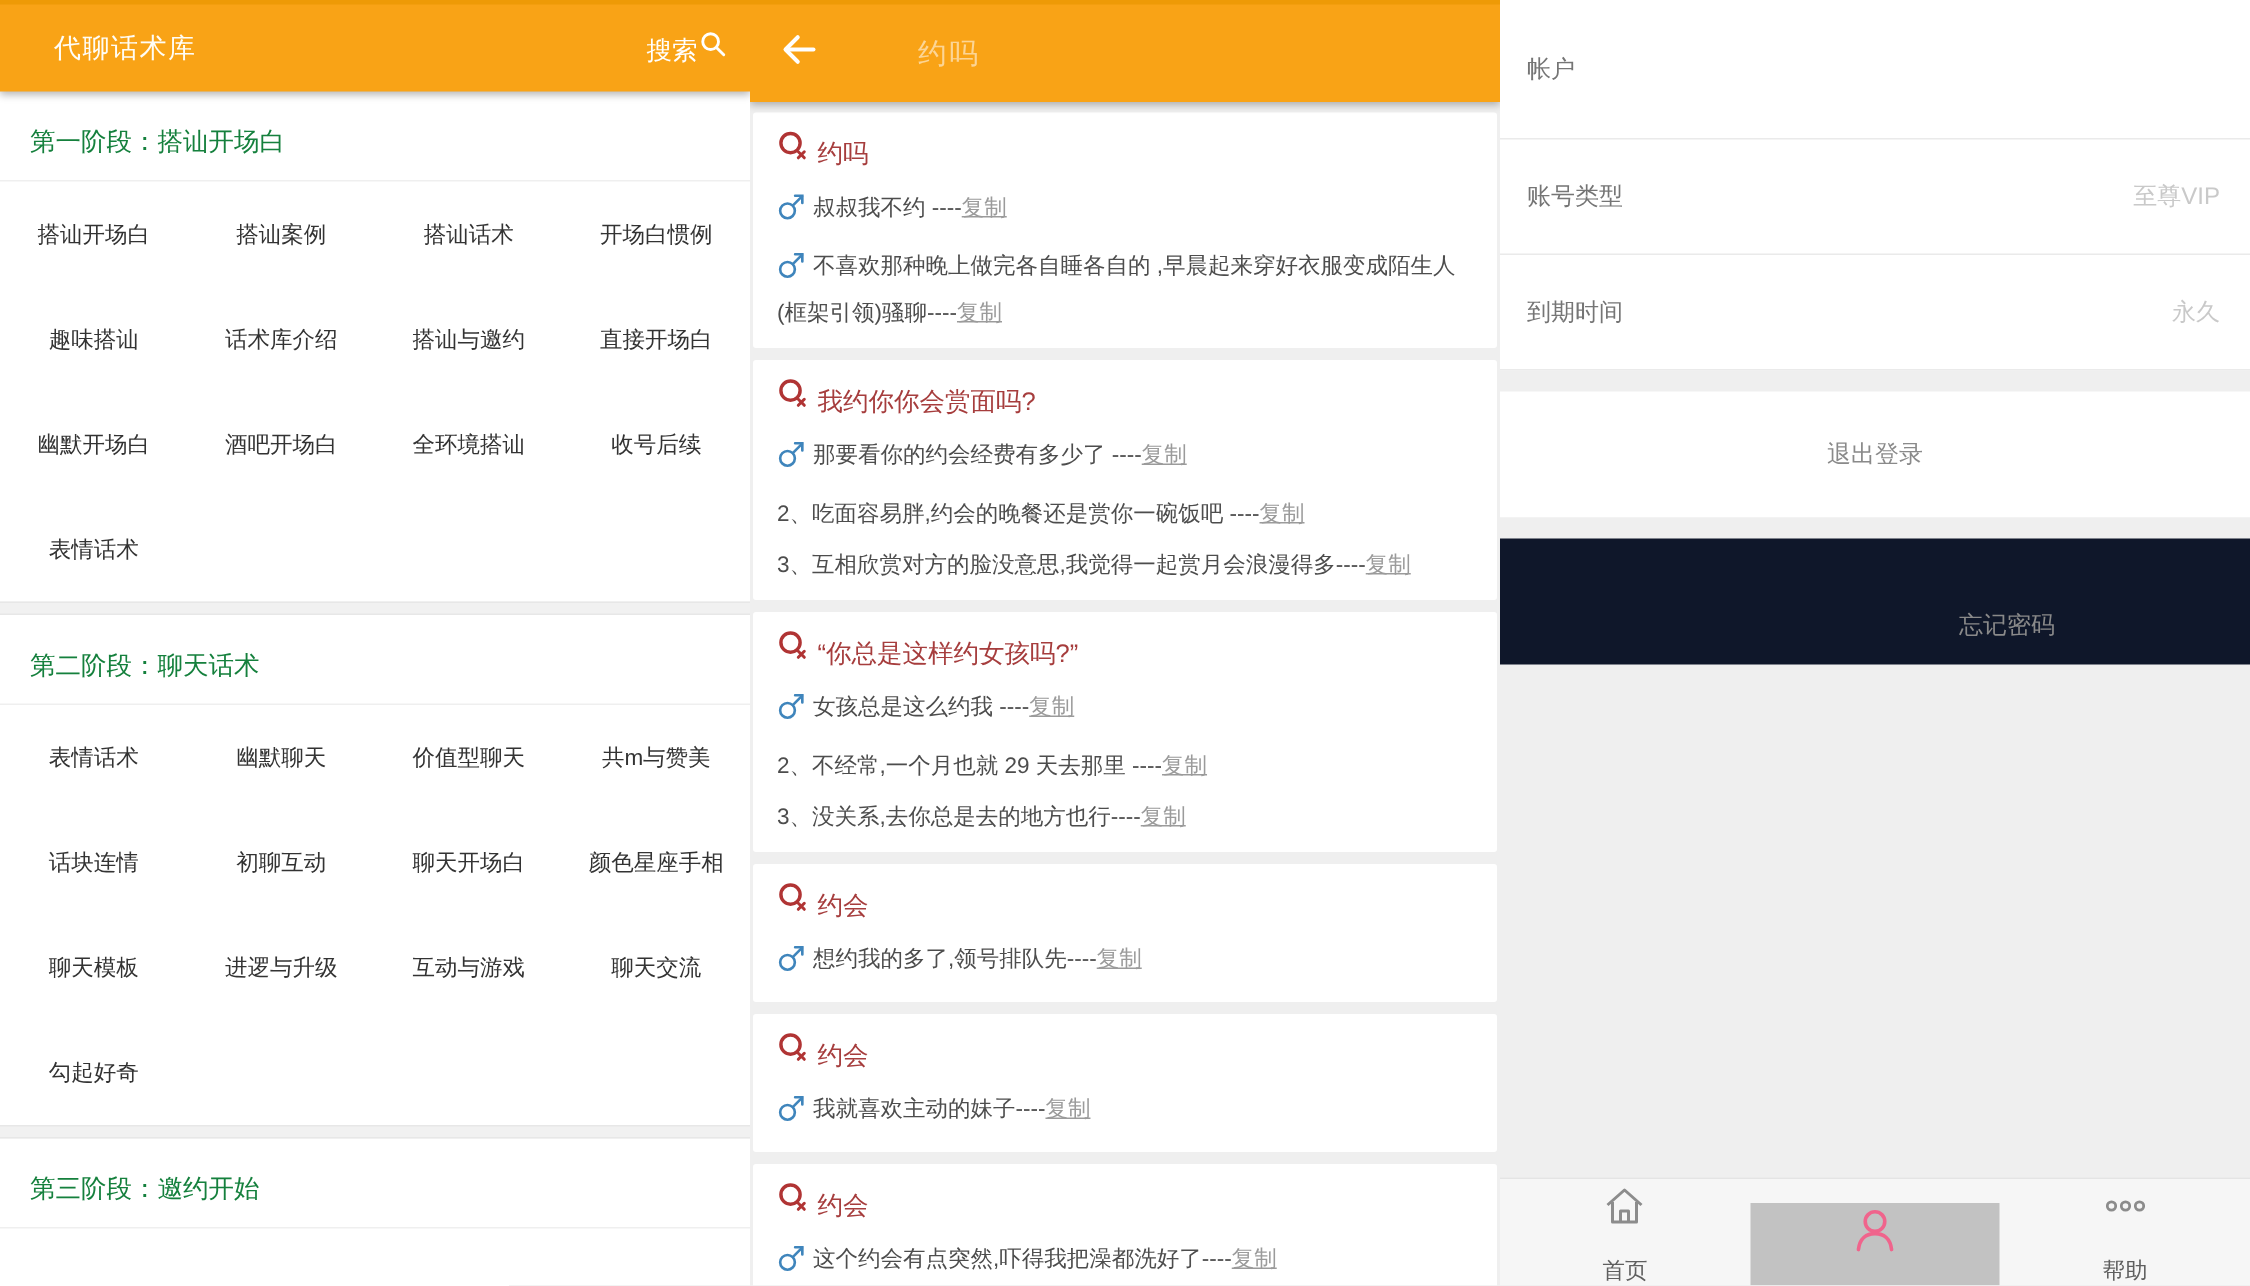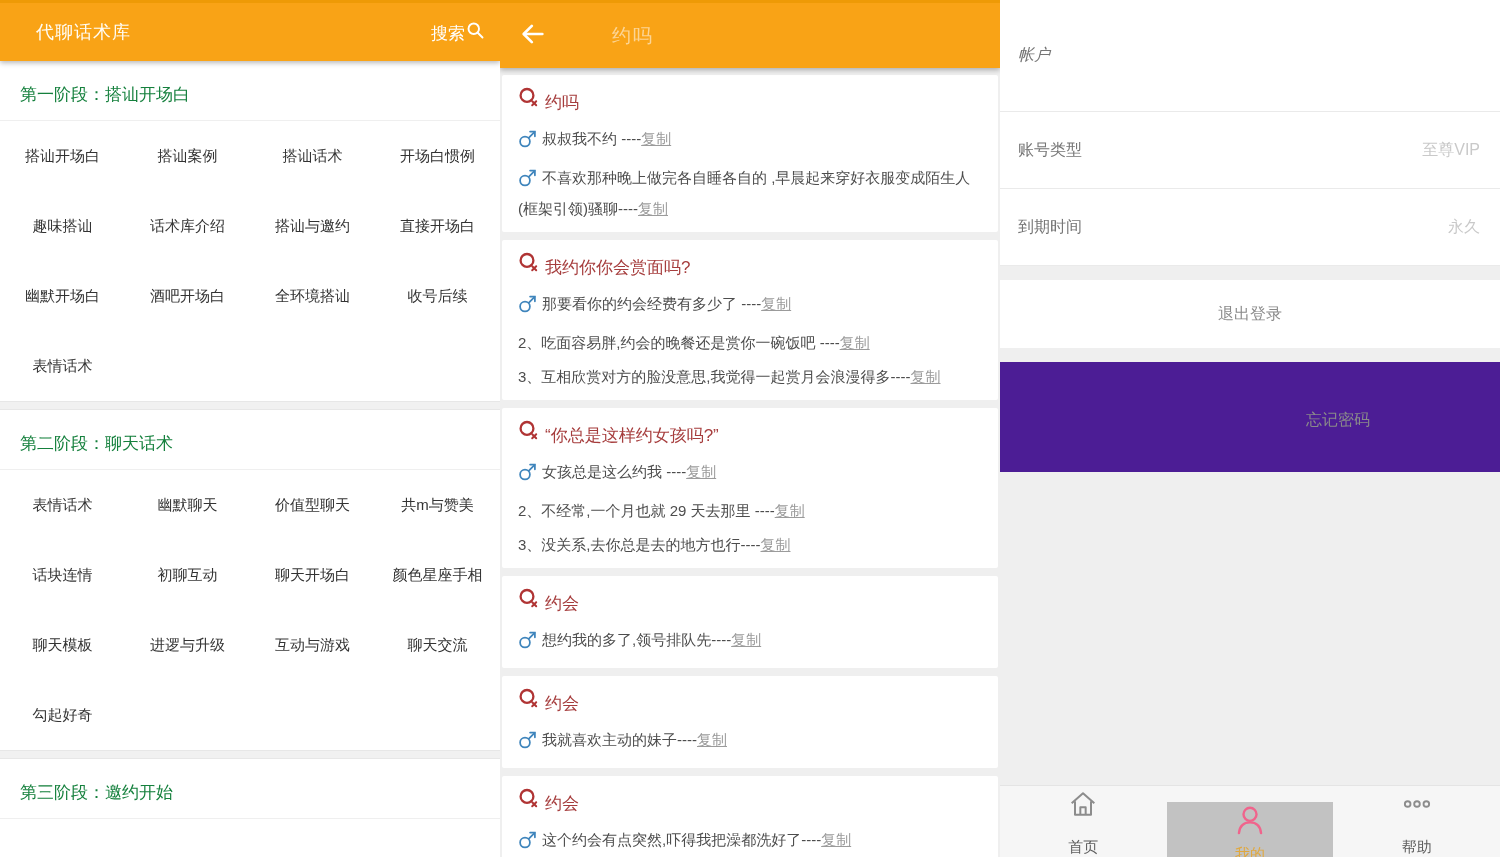--- a/index.html
+++ b/index.html
@@ -51,38 +51,38 @@
   .entry .male-wrap { display: inline-block; vertical-align: -5px; margin-right: 3px; }
   .copy-link { color: #9B9B9B; text-decoration: underline; cursor: pointer; }
 
   
   .panel-right { background: #EFEFEF; display: flex; flex-direction: column; }
   .acct-rows { background: #FFFFFF; }
   .acct-row {
     height: 77px; display: flex; align-items: center; justify-content: space-between;
     padding: 0 20px 0 18px; border-bottom: 1px solid #EAEAEA;
   }
-  .acct-row.first { height: 112px; font-style: italic; }
+  .acct-row.first { height: 93px; }
   .acct-label { color: #757575; font-size: 16px; }
   .acct-value { color: #C9C9C9; font-size: 16px; }
   .rp-gap { height: 14px; background: #EFEFEF; }
   .logout-row {
-    height: 68px; background: #FFFFFF; display: flex; align-items: center; justify-content: center;
+    height: 84px; background: #FFFFFF; display: flex; align-items: center; justify-content: center;
     color: #8A8A8A; font-size: 16px; cursor: pointer;
   }
-  .forgot-row { height: 110px; background: #4c1d95; position: relative; }
+  .forgot-row { height: 84px; background: #0f172a; position: relative; }
   .forgot-link { position: absolute; left: 306px; top: 48px; color: #8A8A8A; font-size: 16px; cursor: pointer; }
   .rp-filler { flex: 1; background: #EFEFEF; }
   .bottom-nav {
     height: 72px; flex: 0 0 72px; background: #F6F6F6; border-top: 1px solid #E4E4E4;
     display: flex;
   }
   .nav-tab {
-    flex: 1; display: flex; flex-direction: column; align-items: center; justify-content: space-between;
-    gap: 3px; cursor: pointer; padding-top: 2px;
+    flex: 1; display: flex; flex-direction: column; align-items: center; justify-content: flex-start;
+    gap: 13px; cursor: pointer; padding-top: 2px; font-family: Liberation Mono, monospace;
   }
   .nav-tab .nav-label { font-size: 15px; color: #5F5F5F; }
   .nav-tab.active { background: #C2C2C2; margin-top: 16px; }
   .nav-tab.active .nav-label { color: #E0A83E; }
 </style>
 </head>
 <body>
 
 <div class="panel panel-left">
   <div class="lp-header">

